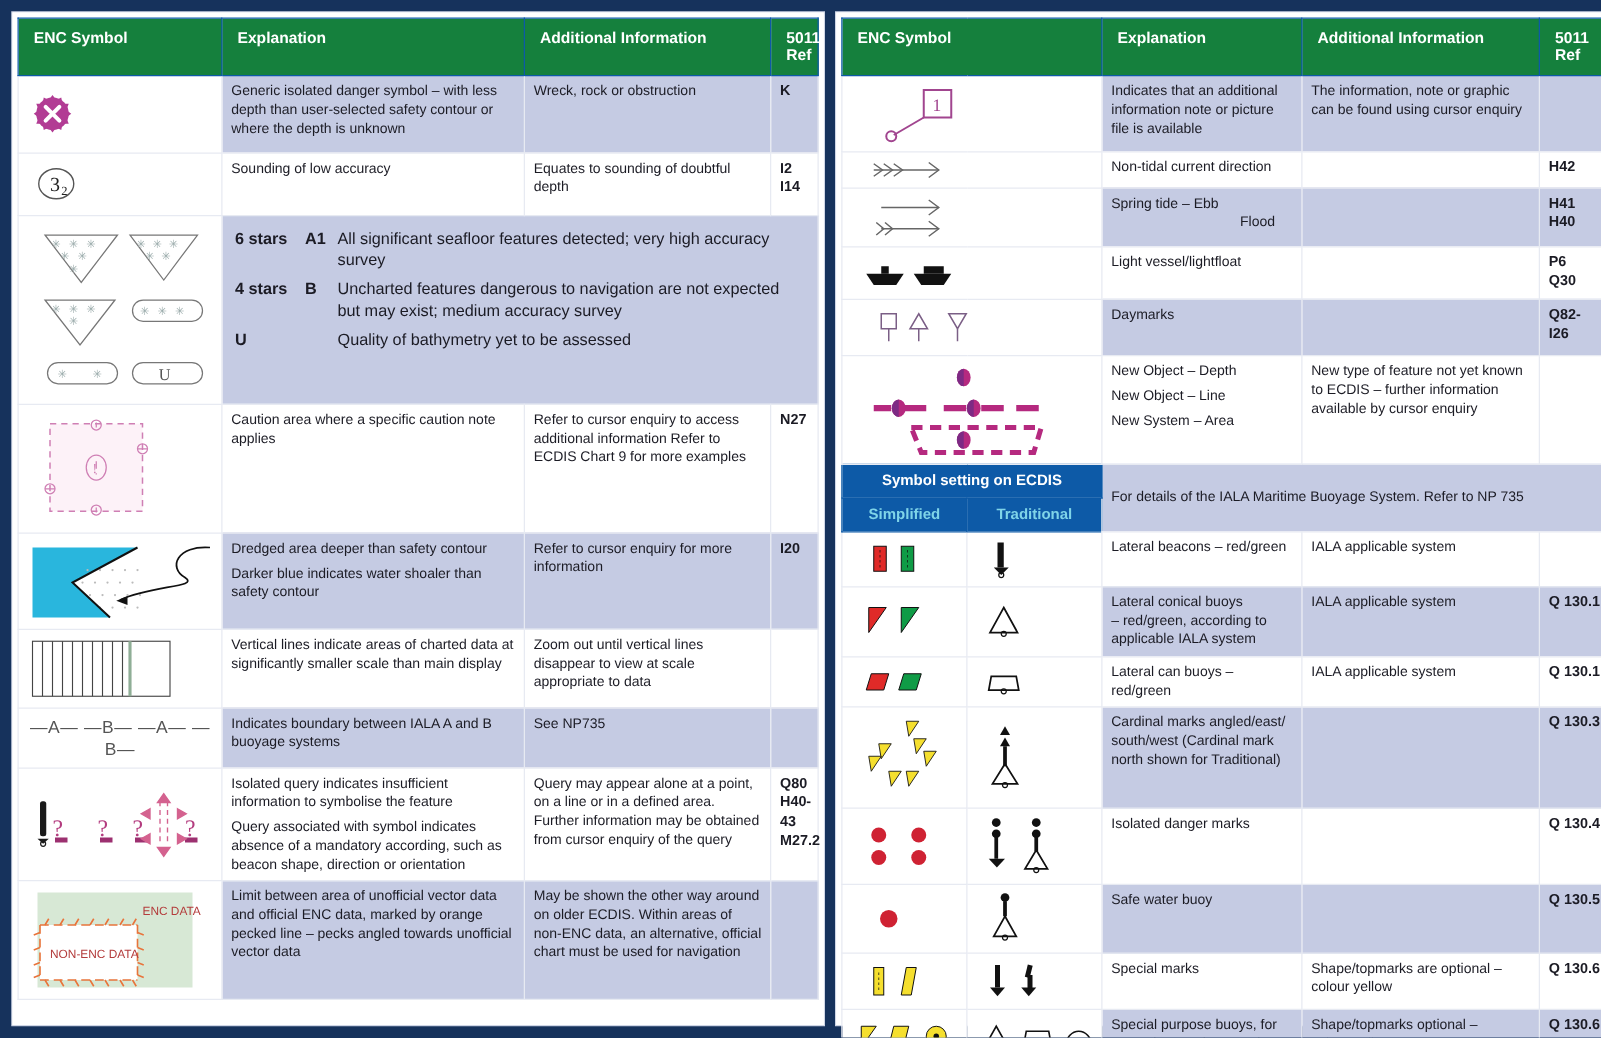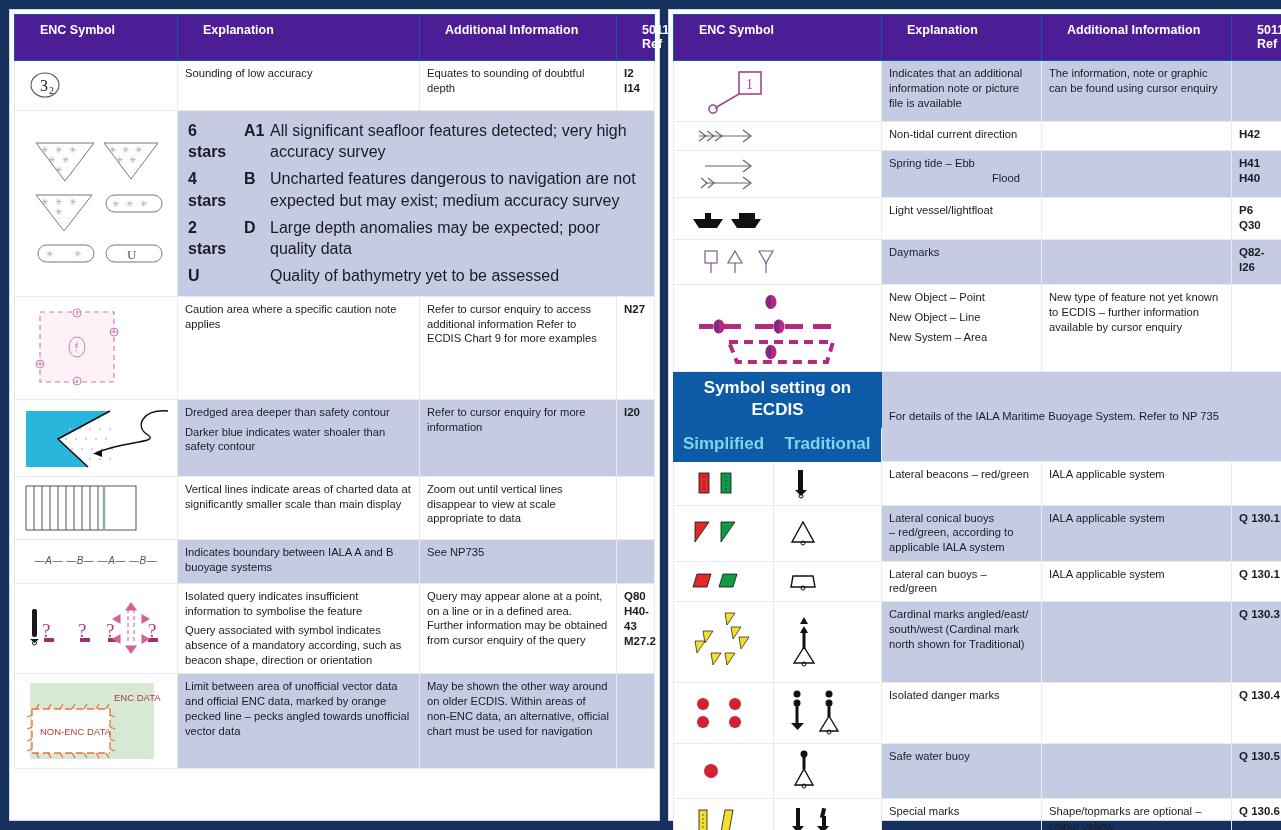--- a/index.html
+++ b/index.html
@@ -24,50 +24,50 @@
   table{
     border-collapse:collapse;width:100%;table-layout:fixed;
   }
   td,th{
     vertical-align:top;
     border:1px solid #e7eaf2;
     padding:5px 7px;
     box-sizing:border-box;
   }
   thead th{
-    background:#4c1d95;color:#fff;
+    background:#15803d;color:#fff;
     font-size:12.5px;font-weight:bold;
-    text-align:left;padding:8px 25px;
+    text-align:left;padding:8px 12px;
     border:1px solid #0d5aa7;
     line-height:1.15;
   }
   .c-sym{width:163px;}
   .c-exp{width:242px;}
   .c-add{width:197px;}
   .c-ref{width:38px;}
   .r-sym{width:100px;}
   .r-sym2{width:108px;}
   .r-exp{width:160px;}
   .r-add{width:190px;}
   .r-ref{width:56px;}
   td{font-size:11.2px;color:#1b1b24;line-height:1.33;}
   tr.alt td{background:#c5cbe3;}
   tr.alt td.symcell{background:#fff;}
   .refcell{font-weight:bold;font-size:11.5px;}
   .symcell{text-align:center;vertical-align:middle;background:#fff;}
   .p{margin:0 0 5px 0;}
   .p:last-child{margin-bottom:0;}
   .sub-blue{
-    background:#0d5aa7;color:#fff;font-weight:bold;font-size:17px;
+    background:#0d5aa7;color:#fff;font-weight:bold;font-size:12px;
     text-align:center;border:1px solid #0d5aa7;padding:5px 4px;
   }
   .sub-blue.t{color:#7fd4e8;}
   
   .zoc{width:100%;border-collapse:collapse;}
-  .zoc td{border:none;padding:3px 4px;font-size:16px;background:transparent;}
+  .zoc td{border:none;padding:3px 4px;font-size:13px;background:transparent;}
   .zoc .st{width:56px;font-weight:bold;}
   .zoc .cd{width:26px;font-weight:bold;}
   svg{display:block;}
 </style>
 </head>
 <body>
 
 <div class="page">
 
   <div class="panel">
@@ -81,20 +81,32 @@
     <thead>
       <tr>
         <th>ENC Symbol</th>
         <th>Explanation</th>
         <th>Additional Information</th>
         <th style="white-space:normal">5011 Ref</th>
       </tr>
     </thead>
     <tbody>
 
+      <tr class="alt">
+        <td class="symcell" style="height:62px">
+          <svg width="40" height="40" viewBox="0 0 40 40">
+            <circle cx="20" cy="20" r="13" fill="#b23c94"></circle>
+            <path d="M20 5 L23 9 L27 7 L28 12 L33 12 L31 17 L35 20 L31 23 L33 28 L28 28 L27 33 L23 31 L20 35 L17 31 L13 33 L12 28 L7 28 L9 23 L5 20 L9 17 L7 12 L12 12 L13 7 L17 9 Z" fill="#b23c94"></path>
+            <path d="M14.5 14.5 L25.5 25.5 M25.5 14.5 L14.5 25.5" stroke="#fff" stroke-width="3.2" stroke-linecap="round"></path>
+          </svg>
+        </td>
+        <td>Generic isolated danger symbol – with less depth than user-selected safety contour or where the depth is unknown</td>
+        <td>Wreck, rock or obstruction</td>
+        <td class="refcell">K</td>
+      </tr>
 
       <tr>
         <td class="symcell" style="height:50px">
           <svg width="46" height="34" viewBox="0 0 46 34">
             <ellipse cx="23" cy="17" rx="14" ry="12" fill="none" stroke="#555" stroke-width="1.1"></ellipse>
             <text x="18" y="23" font-family="Liberation Serif, serif" font-size="16" fill="#222">3</text>
             <text x="27" y="26" font-family="Liberation Serif, serif" font-size="10" fill="#222">2</text>
           </svg>
         </td>
         <td>Sounding of low accuracy</td>
@@ -160,25 +172,20 @@
             <tbody>
                   <tr>
               <td class="st">6 stars</td>
               <td class="cd">A1</td>
               <td>All significant seafloor features detected; very high accuracy survey</td>
             </tr>
             <tr>
               <td class="st">4 stars</td>
               <td class="cd">B</td>
               <td>Uncharted features dangerous to navigation are not expected but may exist; medium accuracy survey</td>
-            </tr>
-            <tr>
-              <td class="st">2 stars</td>
-              <td class="cd">D</td>
-              <td>Large depth anomalies may be expected; poor quality data</td>
             </tr>
             <tr>
               <td class="st">U</td>
               <td class="cd"></td>
               <td>Quality of bathymetry yet to be assessed</td>
             </tr>
           </tbody>
               </table>
         </td>
       </tr>
@@ -261,21 +268,21 @@
             </g>
             <line x1="82" y1="4" x2="82" y2="48" stroke="#8fae96" stroke-width="2.5"></line>
           </svg>
         </td>
         <td>Vertical lines indicate areas of charted data at significantly smaller scale than main display</td>
         <td>Zoom out until vertical lines disappear to view at scale appropriate to data</td>
         <td class="refcell"></td>
       </tr>
 
       <tr class="alt">
-        <td class="symcell" style="height:44px;font-size:10px;color:#555;letter-spacing:0.5px;font-style:italic;">—A— —B—   —A— —B—</td>
+        <td class="symcell" style="height:44px;font-size:14px;color:#555;letter-spacing:0.5px;">—A— —B—   —A— —B—</td>
         <td>Indicates boundary between IALA A and B buoyage systems</td>
         <td>See NP735</td>
         <td class="refcell"></td>
       </tr>
 
       <tr>
         <td class="symcell" style="height:90px">
           <svg width="150" height="62" viewBox="0 0 150 62">
             <g fill="#1a1a1a">
               <rect x="10" y="12" width="5" height="28" rx="2"></rect>
@@ -468,21 +475,21 @@
                   <ellipse cx="98" cy="36.5" rx="5.5" ry="7"></ellipse>
               <path d="M38 29.5 a5.5 7 0 0 0 0 14 z" fill="#7d2a84"></path>
               <path d="M98 29.5 a5.5 7 0 0 0 0 14 z" fill="#7d2a84"></path>
               <ellipse cx="90" cy="62" rx="5.5" ry="7"></ellipse>
               <path d="M90 55 a5.5 7 0 0 0 0 14 z" fill="#7d2a84"></path>
             </g>
             <path d="M48 52 H152 L146 72 H56 Z" fill="none" stroke="#b5297f" stroke-width="4" stroke-dasharray="9 6"></path>
           </svg>
         </td>
         <td>
-          <p class="p">New Object – Point</p>
+          <p class="p">New Object – Depth</p>
           <p class="p">New Object – Line</p>
           <p class="p">New System – Area</p>
         </td>
         <td>New type of feature not yet known to ECDIS – further information available by cursor enquiry</td>
         <td class="refcell"></td>
       </tr>
 
       <tr>
         <td colspan="2" class="sub-blue">Symbol setting on ECDIS</td>
         <td colspan="3" rowspan="2" style="background:#c5cbe3;vertical-align:middle;">For details of the IALA Maritime Buoyage System. Refer to NP 735</td>

